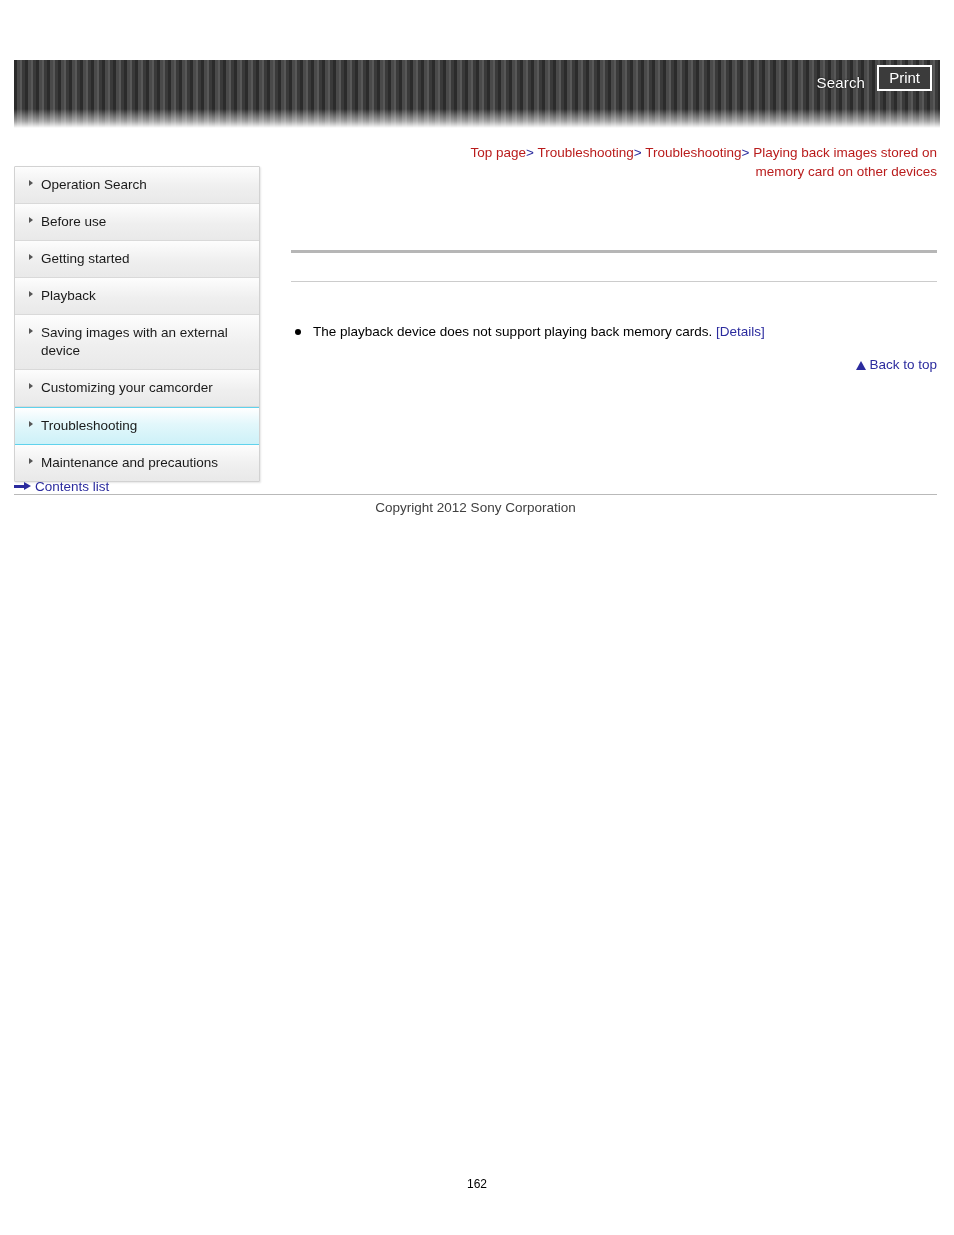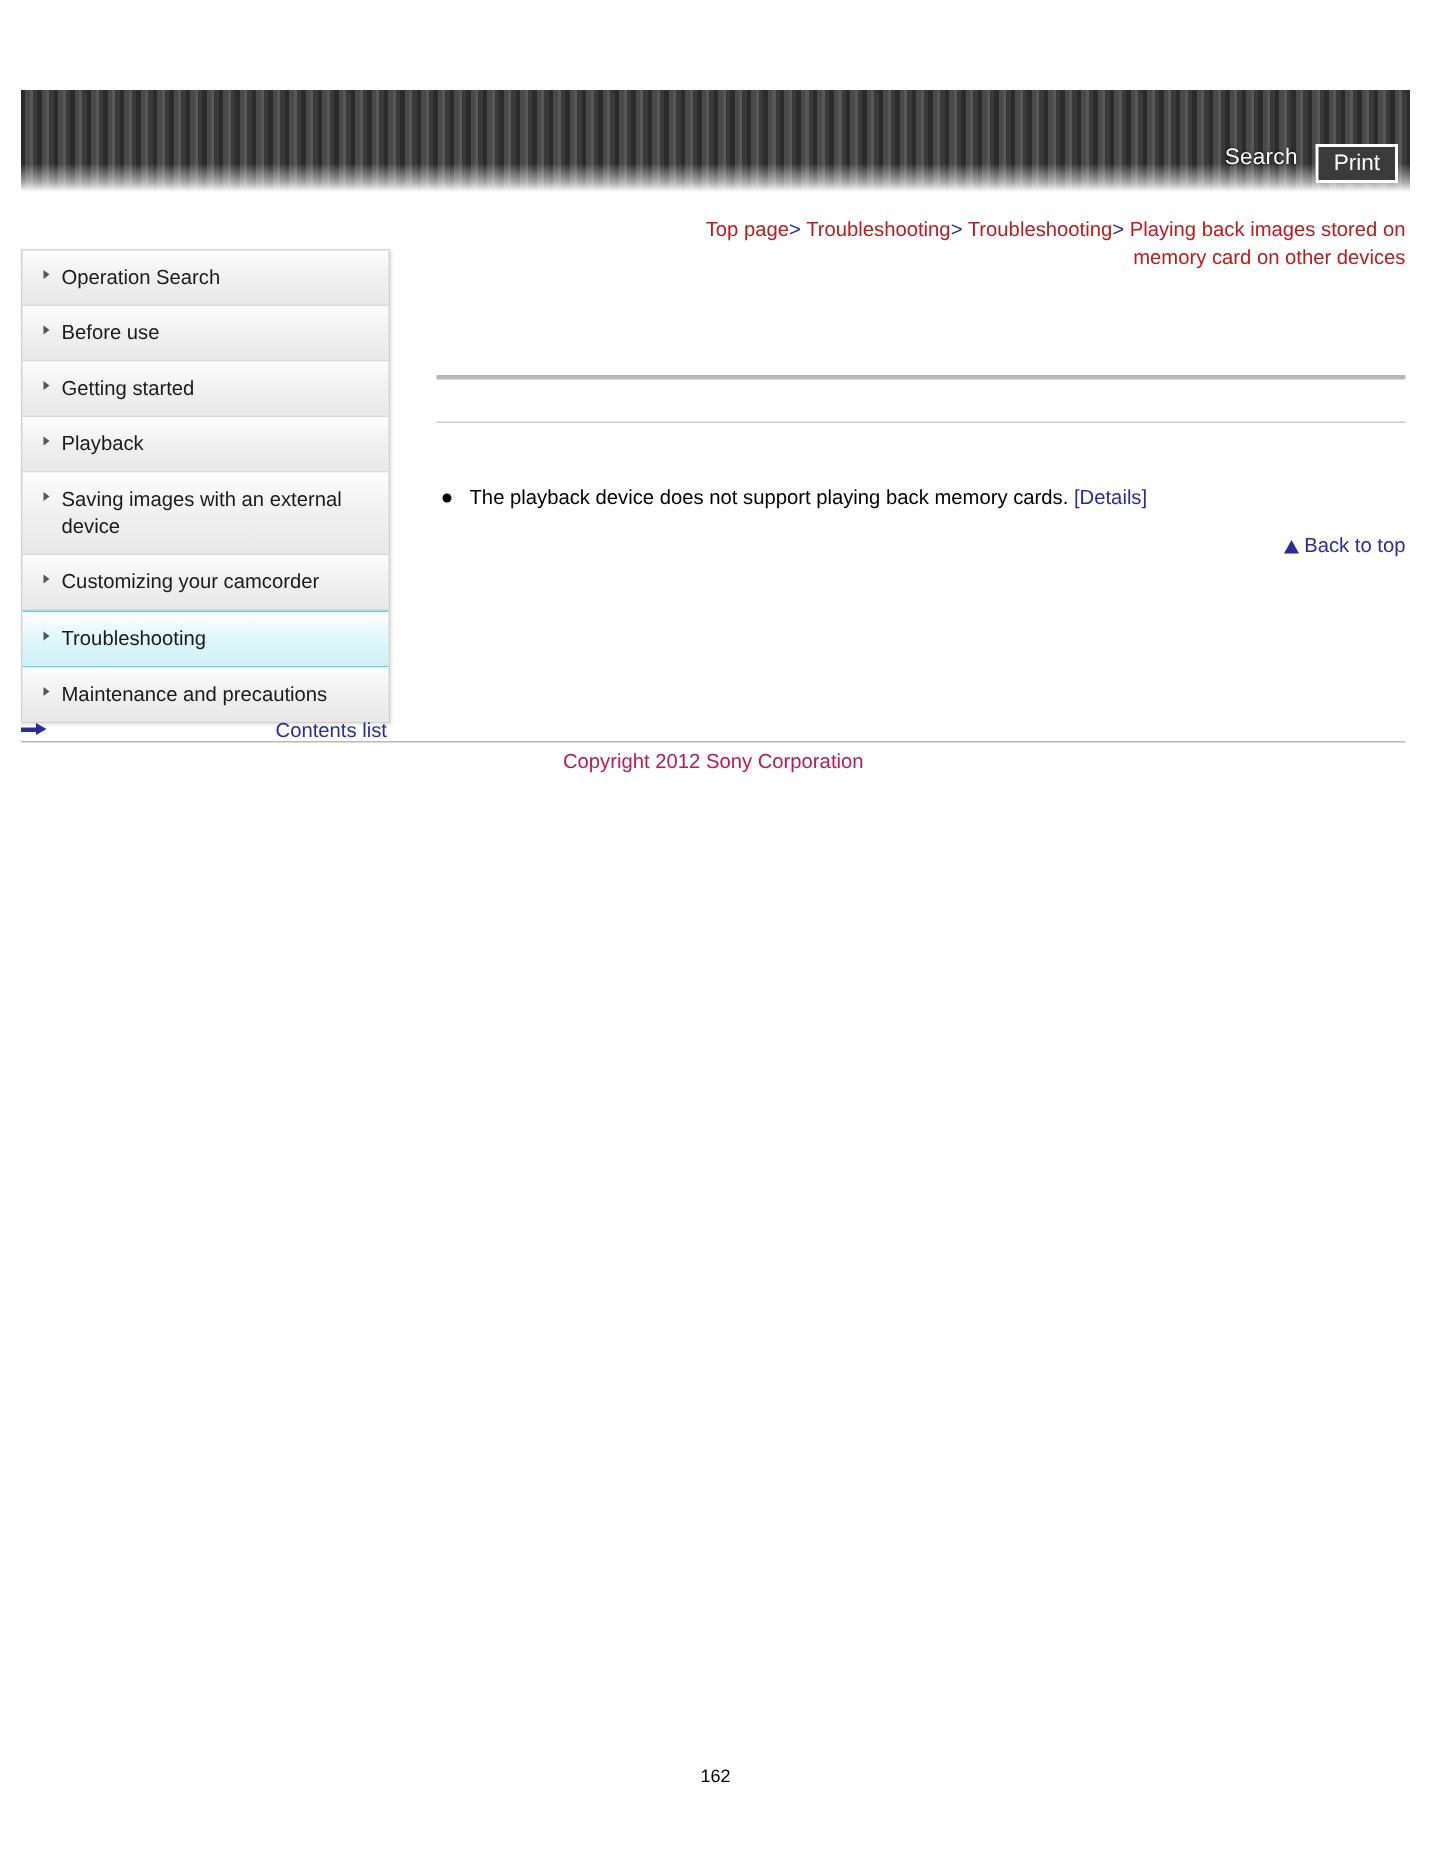--- a/index.html
+++ b/index.html
@@ -31,23 +31,23 @@
         rgba(255,255,255,1) 100%),
       repeating-linear-gradient(to right,
         #2b2b2b 0px, #2b2b2b 3px,
         #4a4a4a 3px, #4a4a4a 6px,
         #585858 6px, #585858 8px,
         #3a3a3a 8px, #3a3a3a 11px);
   }
   #header-actions {
     position: absolute;
     right: 8px;
-    top: 36px;
+    top: 5px;
     display: flex;
-    align-items: flex-start;
+    align-items: flex-end;
     gap: 12px;
   }
   #search-label {
     color: #ffffff;
     font-size: 15px;
     letter-spacing: 0.2px;
     text-shadow: 0 0 2px rgba(0,0,0,0.9);
   }
   #print-button {
     color: #ffffff;
@@ -118,21 +118,21 @@
     border-bottom: 1px solid #5fd2ec;
   }
 
   
   #contents-list-row {
     position: absolute;
     left: 14px;
     top: 479px;
     width: 244px;
     display: flex;
-    justify-content: space-between;
+    justify-content: flex-start;
     align-items: center;
     gap: 4px;
   }
   #contents-list-link {
     font-size: 13.5px;
     color: #2b2b9e;
     text-decoration: none;
     cursor: pointer;
   }
   .arrow-right-icon {
@@ -244,21 +244,21 @@
     height: 0;
     border-top: 1px solid #b9b9b9;
   }
   #copyright {
     position: absolute;
     left: 14px;
     top: 500px;
     width: 923px;
     text-align: center;
     font-size: 13.5px;
-    color: #be185d;
+    color: #404040;
   }
   #page-number {
     position: absolute;
     left: 0;
     top: 1177px;
     width: 954px;
     text-align: center;
     font-size: 12px;
     color: #000000;
   }

